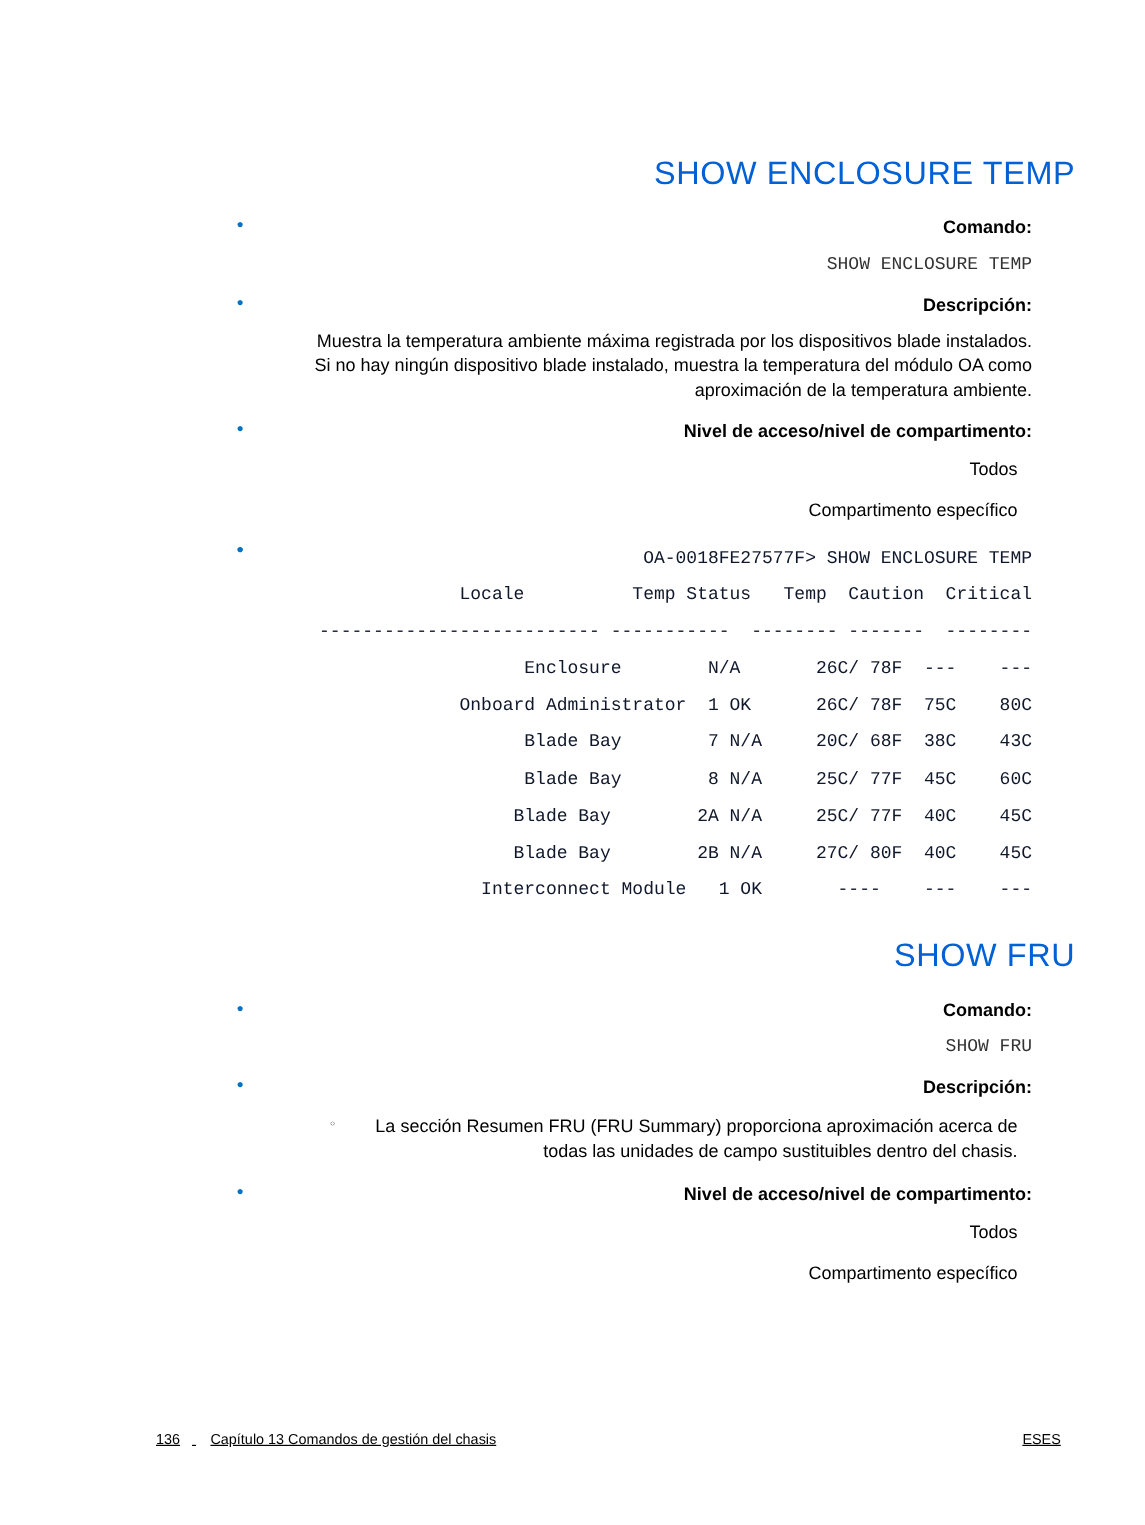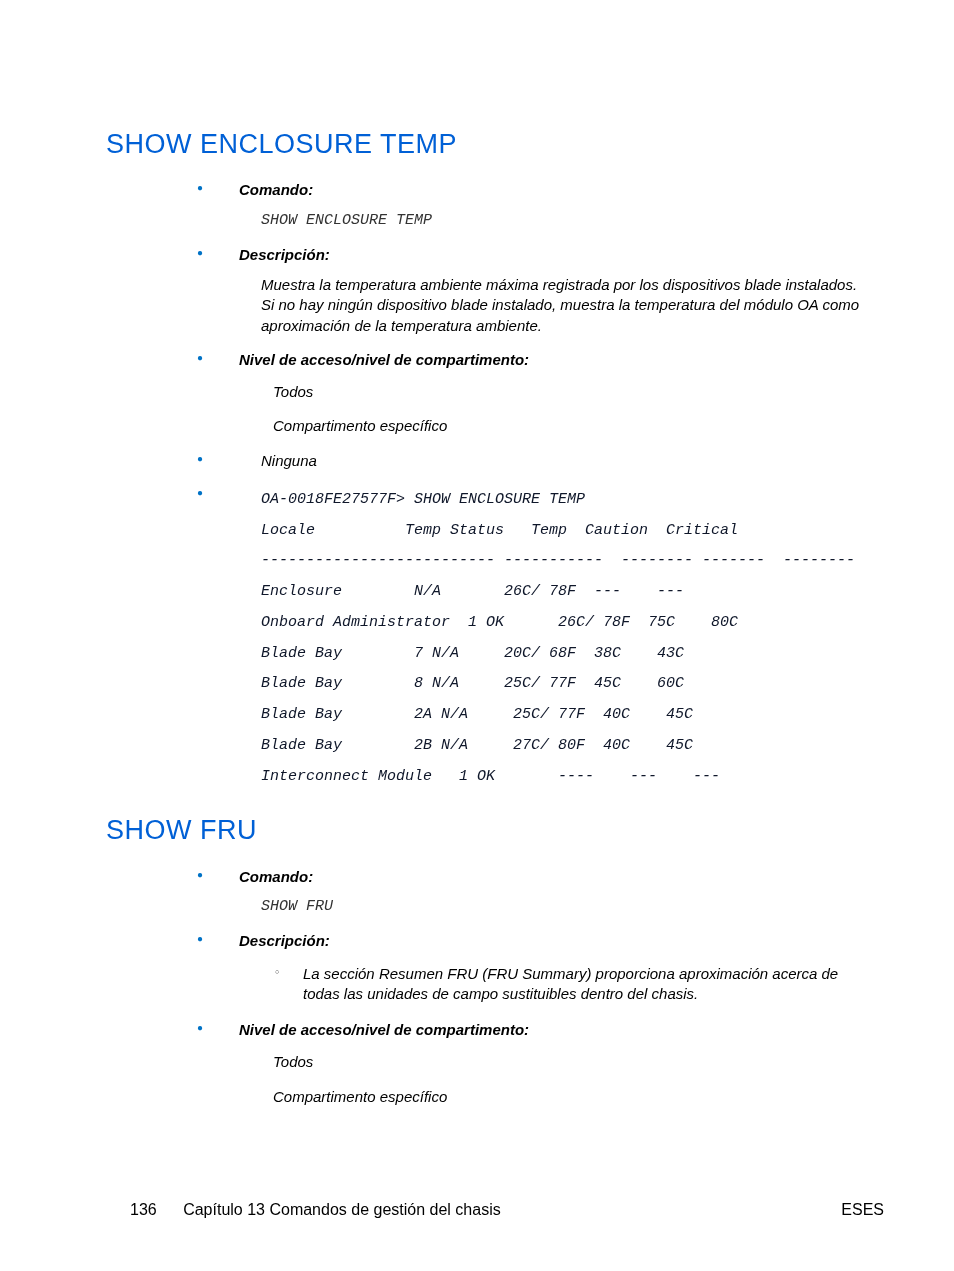--- a/index.html
+++ b/index.html
@@ -1,35 +1,35 @@
 <!DOCTYPE html>
 <html><head>
   <meta charset="utf-8">
   <style>
-    * { box-sizing: border-box; margin: 12px; padding: 0; }
+    * { box-sizing: border-box; margin: 12px; padding: 0; text-align: right; }
     body {
       font-family: Arial, Helvetica, sans-serif;
       background: #fff;
       color: #000;
       width: 954px;
       min-height: 1271px;
       padding: 90px 70px 50px 70px;
       font-size: 15px;
       line-height: 1.35;
       position: relative;
     }
     h1.heading {
       color: #0060d6;
       font-size: 27px;
       font-weight: normal;
       letter-spacing: 0.5px;
       margin-bottom: 18px;
     }
     .section { margin-left: 75px; margin-bottom: 20px; }
-    ul.bullets { list-style: none; padding: 0; font-style: italic; }
+    ul.bullets { list-style: none; padding: 0; }
     ul.bullets > li { position: relative; padding-left: 34px; margin-bottom: 6px; }
     ul.bullets > li::before {
       content: "●";
       position: absolute;
       left: 4px;
       top: 1px;
       color: #0072c6;
       font-size: 10px;
     }
     ul.sub { list-style: none; padding: 0; margin-left: 34px; }
@@ -43,24 +43,25 @@
       color: #333;
     }
     .label { font-weight: bold; margin-bottom: 10px; }
     .body { margin-left: 34px; margin-bottom: 14px; margin-top: 10px; }
     .mono { font-family: "Courier New", Courier, monospace; color: #333; font-size: 15px; }
     .pre { font-family: "Courier New", Courier, monospace; color: #0f172a; font-size: 15px; white-space: pre; line-height: 2.05; margin-left: 34px; margin-top: 10px; margin-bottom: 14px; }
     .para { margin-bottom: 14px; }
     .footer {
       position: absolute;
       left: 70px; right: 70px;
-      bottom: 50px;
-      font-size: 16px;
+      bottom: 64px;
+      font-size: 12px;
       display: flex;
       justify-content: space-between;
+      text-decoration: underline;
     }
     .footer .left span.pg { margin-right: 10px; }
   </style>
 </head>
 <body>
 
 <h1 class="heading">SHOW ENCLOSURE TEMP</h1>
 <div class="section">
   <ul class="bullets">
     <li>
@@ -72,21 +73,20 @@
       <div class="body">Muestra la temperatura ambiente máxima registrada por los dispositivos blade instalados. Si no hay ningún dispositivo blade instalado, muestra la temperatura del módulo OA como aproximación de la temperatura ambiente.</div>
     </li>
     <li>
       <div class="label">Nivel de acceso/nivel de compartimento:</div>
       <div class="body">
         <div class="para">Todos</div>
         <div>Compartimento específico</div>
       </div>
     </li>
     <li>
-      <div class="body">Ninguna</div>
     </li>
     <li>
       <div class="pre">OA-0018FE27577F&gt; SHOW ENCLOSURE TEMP
 Locale          Temp Status   Temp  Caution  Critical
 -------------------------- -----------  -------- -------  --------
 Enclosure        N/A       26C/ 78F  ---    ---
 Onboard Administrator  1 OK      26C/ 78F  75C    80C
 Blade Bay        7 N/A     20C/ 68F  38C    43C
 Blade Bay        8 N/A     25C/ 77F  45C    60C
 Blade Bay        2A N/A     25C/ 77F  40C    45C

